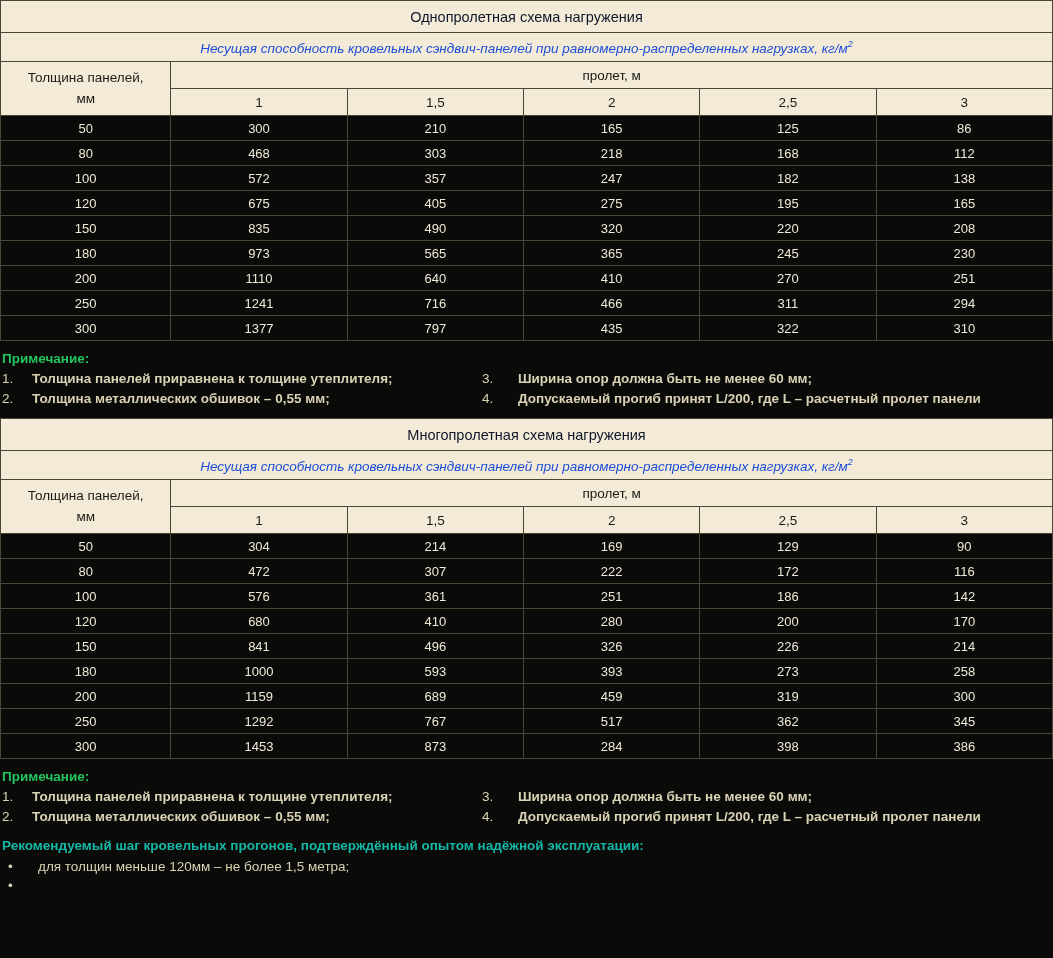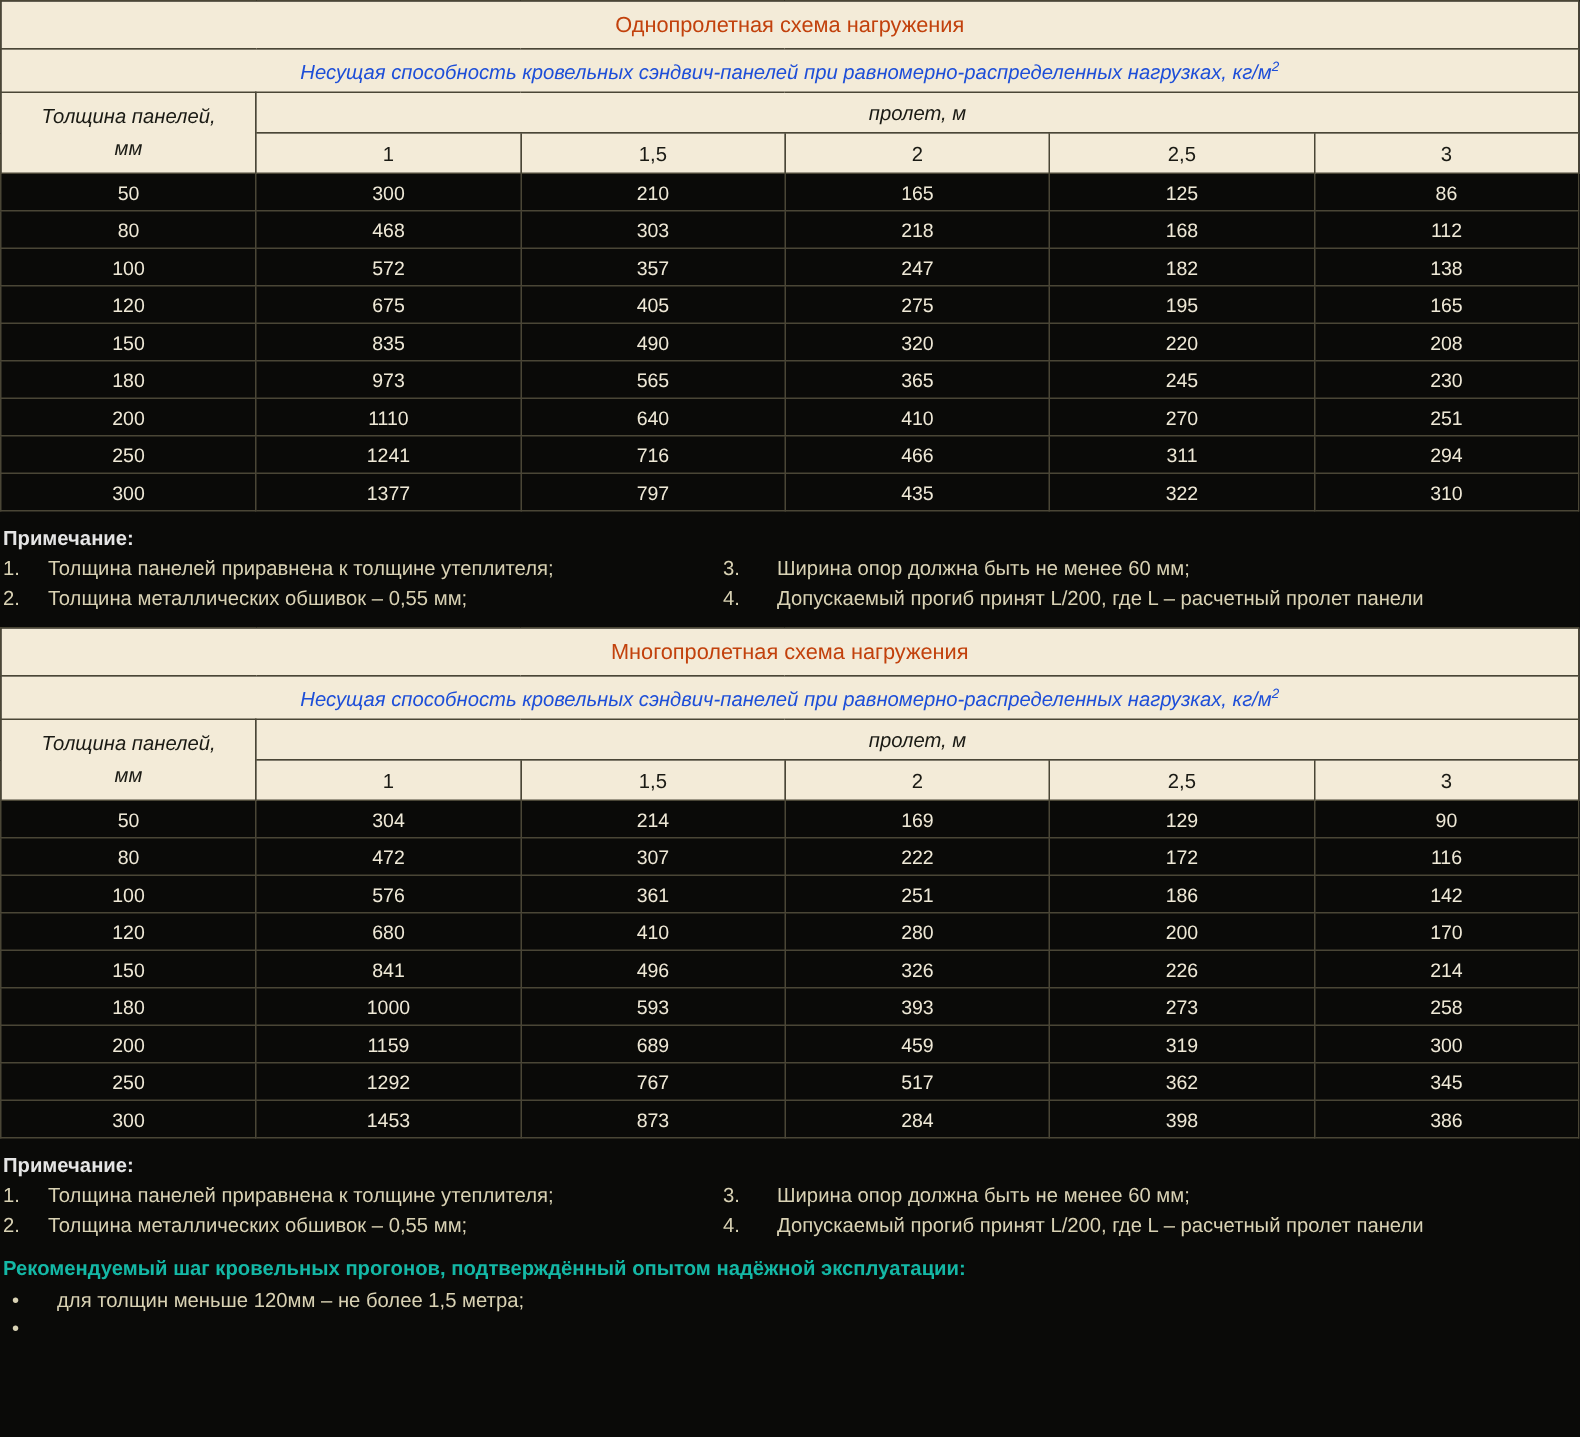--- a/index.html
+++ b/index.html
@@ -30,39 +30,38 @@
   table.panel-table td, table.panel-table th {
     border: 1px solid #4a4636;
     font-weight: normal;
     padding: 0;
     text-align: center;
     vertical-align: middle;
   }
 
   .hdr-title td {
     background: #f3ebd8;
-    color: #c2410c;
+    color: #0f172a;
     font-size: 14.5px;
     height: 31px;
     border-color: #b9b098;
   }
   .hdr-sub td {
     background: #f3ebd8;
     color: #1d4ed8;
     font-size: 13.5px;
     height: 28px;
     border-color: #b9b098;
     font-style: italic;
   }
   .hdr-cols td {
     background: #f3ebd8;
     color: #1a1a14;
     font-size: 13.5px;
     border-color: #b9b098;
-    font-style: italic;
   }
   .hdr-cols td.thickness {
     height: 52px;
     text-align: center;
     line-height: 1.5;
   }
   .hdr-cols td.spanlabel {
     height: 26px;
   }
   .hdr-nums td {
@@ -81,21 +80,21 @@
     border-color: #4a4636;
   }
 
   .col-thick { width: 170px; }
   .col-span  { width: 176px; }
 
   .note-block {
     padding: 10px 0 0 2px;
   }
   .note-title {
-    color: #e5e5e5;
+    color: #22c55e;
     font-weight: bold;
     font-size: 13.5px;
     margin-bottom: 5px;
   }
   .note-grid {
     display: grid;
     grid-template-columns: 480px auto;
     row-gap: 5px;
   }
   .note-item {
@@ -106,21 +105,21 @@
   }
   .note-num {
     width: 30px;
     flex: 0 0 30px;
     color: #d9d2b4;
   }
   .note-num.right-col {
     width: 36px;
     flex: 0 0 36px;
   }
-  .note-text { flex: 1; white-space: nowrap; }
+  .note-text { flex: 1; white-space: nowrap; font-weight: bold; }
 
   .gap-1 { height: 12px; }
 
   .rec-block { padding: 14px 0 0 2px; }
   .rec-title {
     color: #14b8a6;
     font-weight: bold;
     font-size: 13.5px;
     margin-bottom: 6px;
   }

